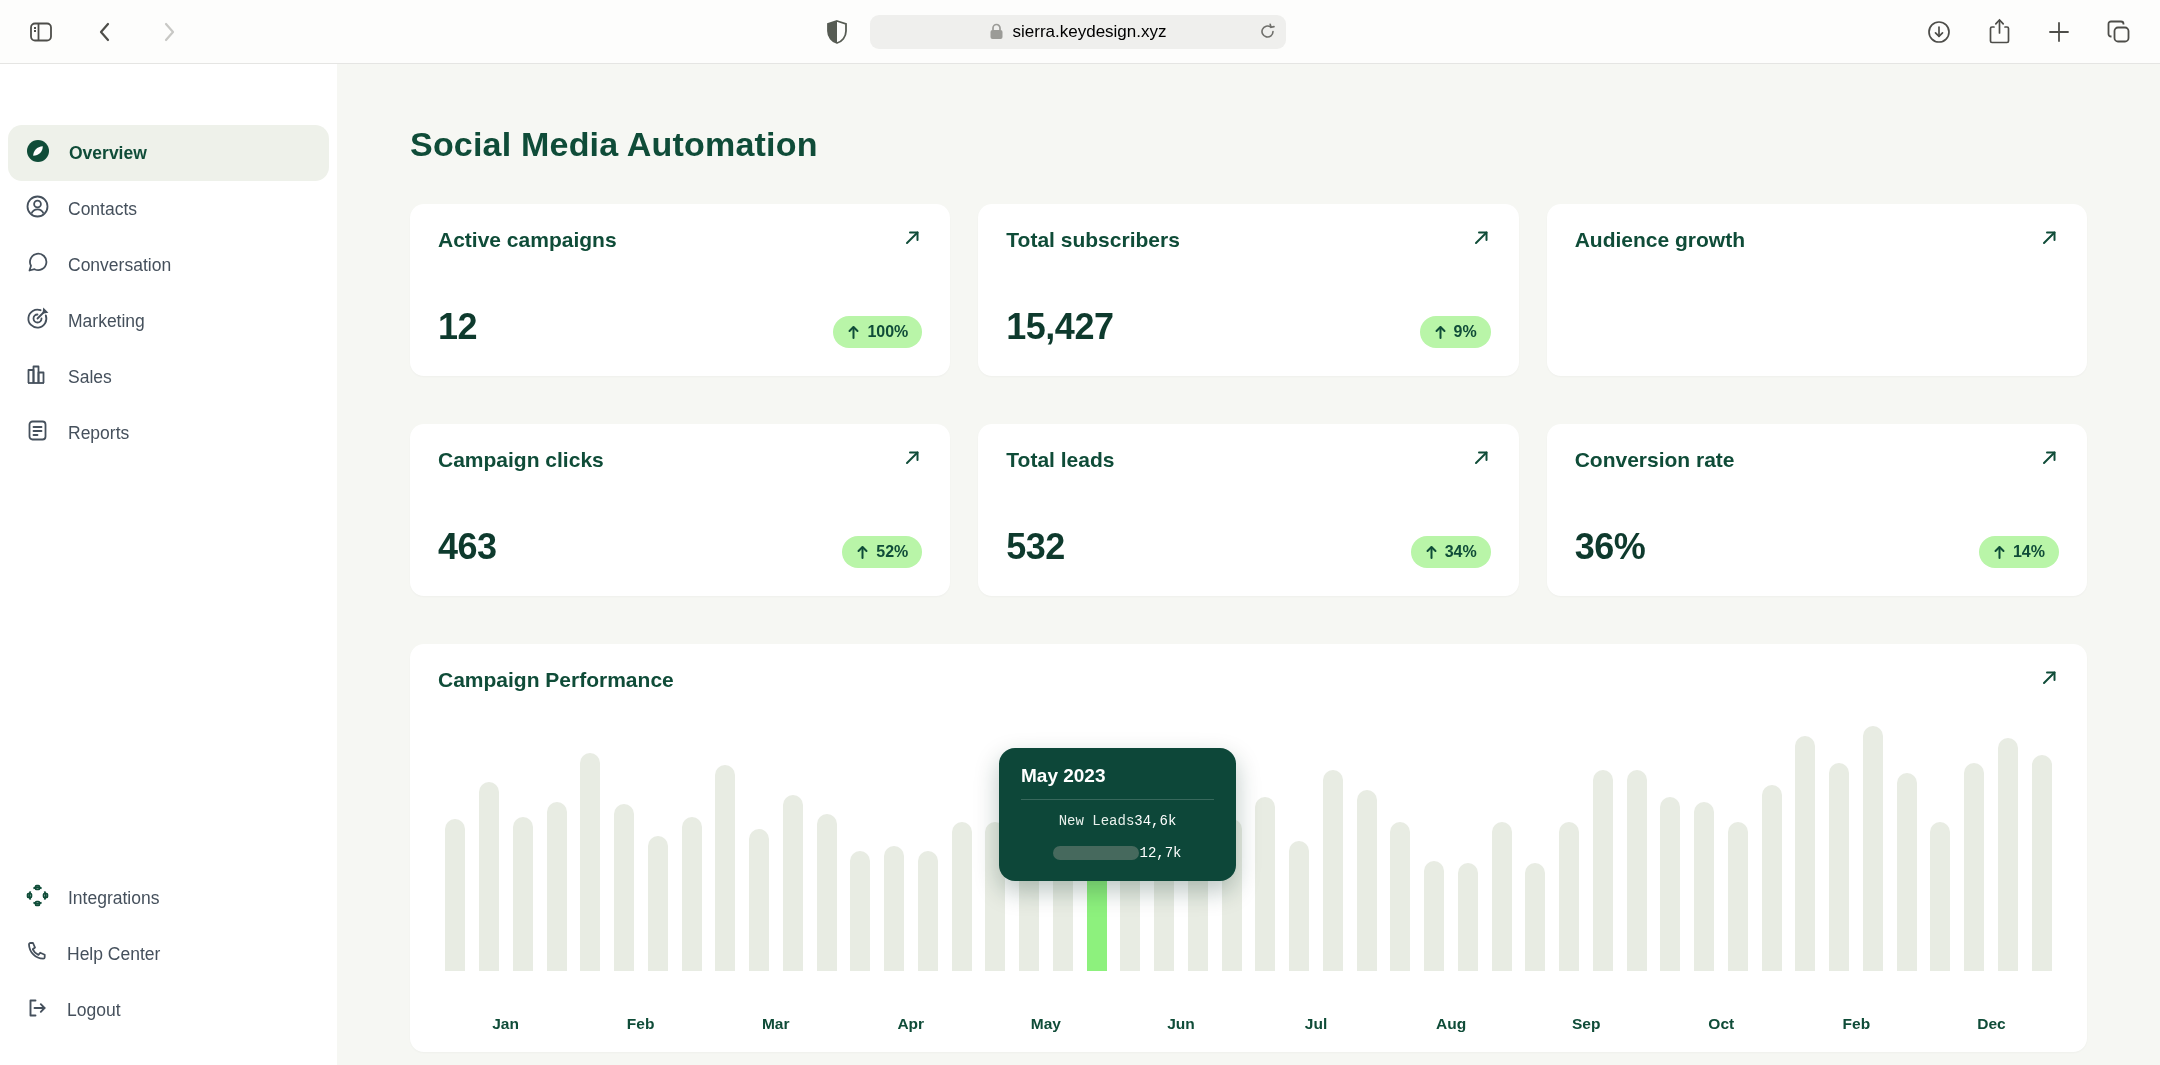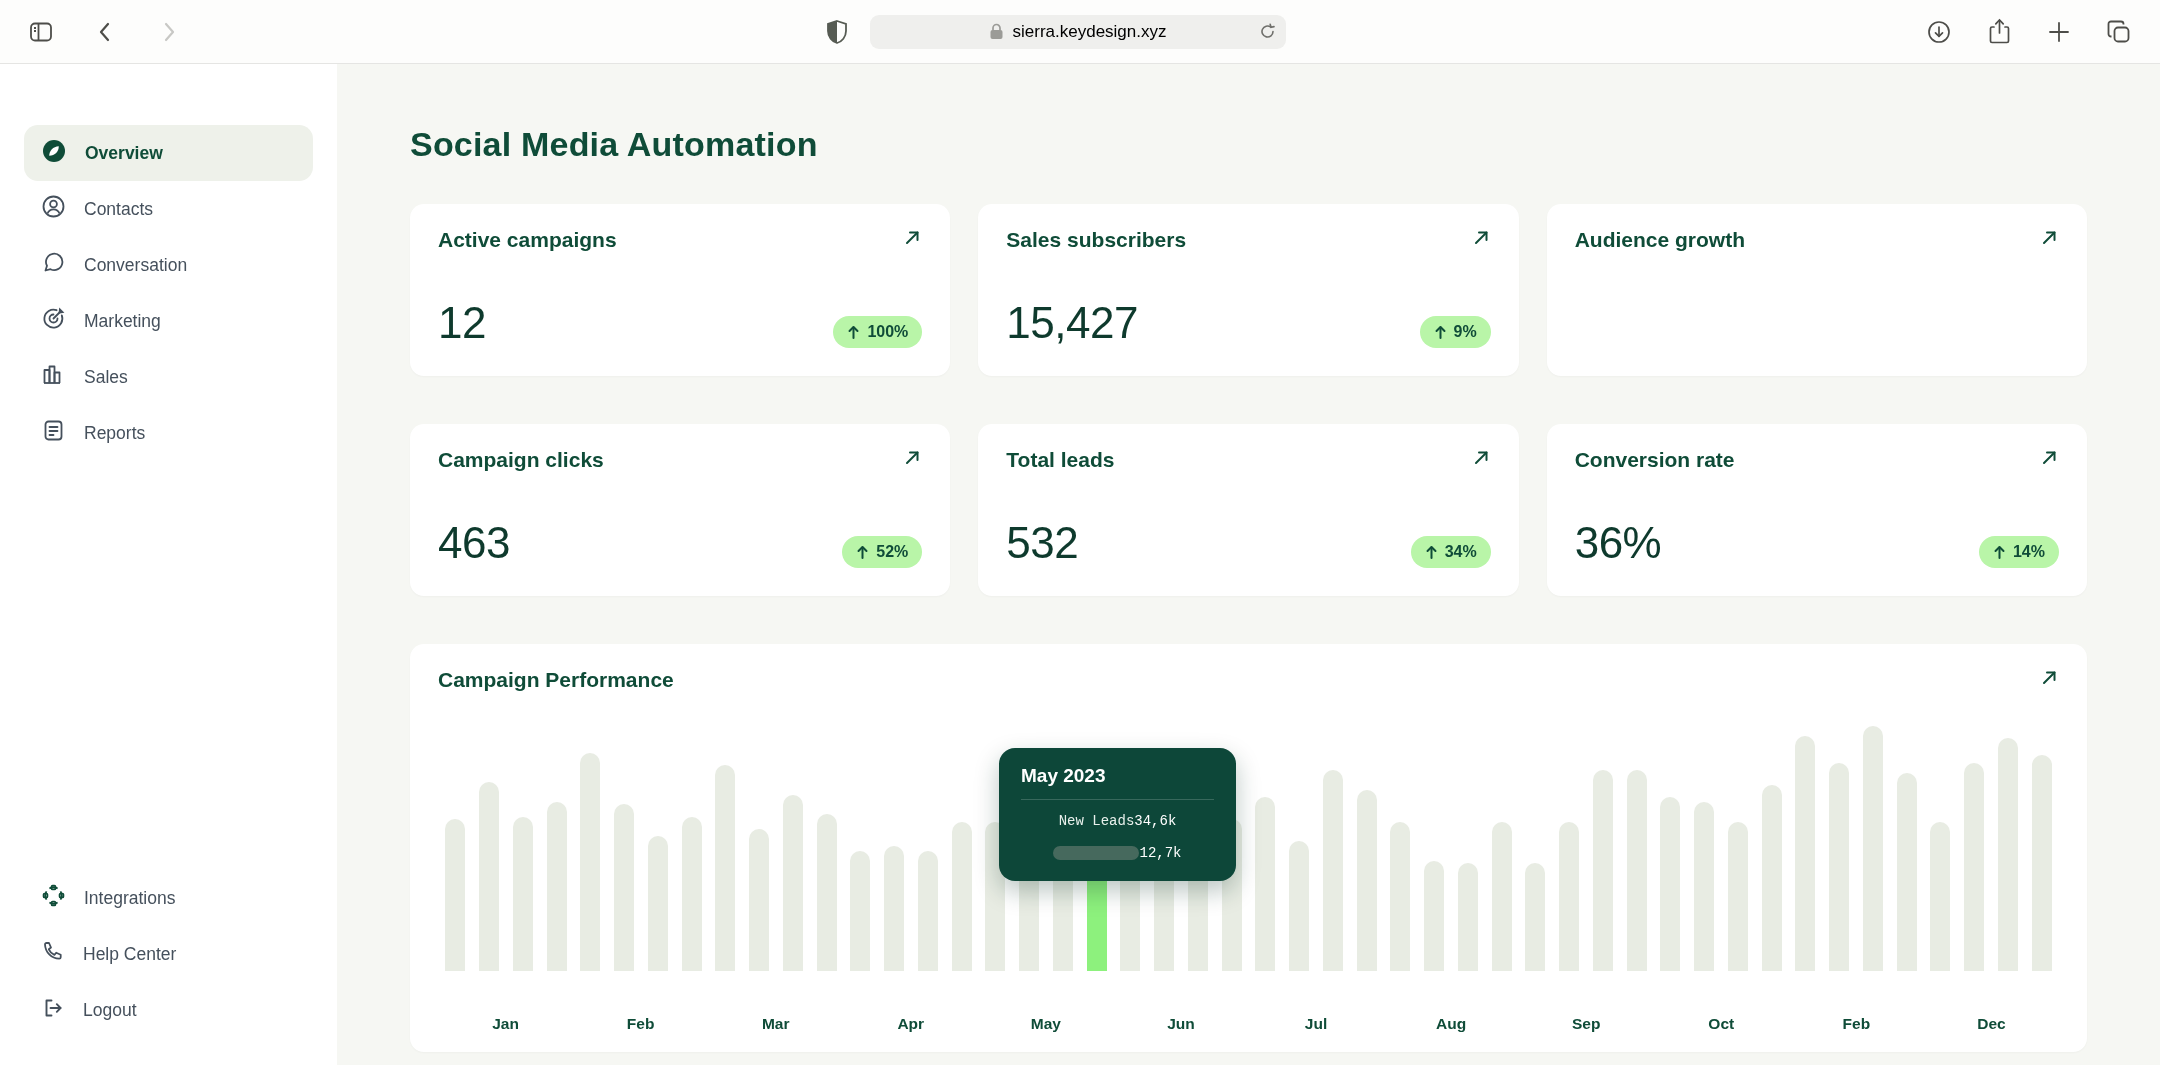--- a/index.html
+++ b/index.html
@@ -16,38 +16,38 @@
   .spacer { flex:1; }
   .url-wrap { display:flex; align-items:center; gap:18px; }
   .url-bar { width:416px; height:34px; background:#efefed; border-radius:9px;
     display:flex; align-items:center; justify-content:center; position:relative;
     font-size:17px; color:#000000; }
   .url-bar .lock { margin-right:8px; color:#9b9b97; display:flex; }
   .url-bar .reload { position:absolute; right:10px; color:#6f6f6b; display:flex; cursor:pointer; }
 
   
   .app { display:flex; height:1001px; }
-  .sidebar { width:337px; background:#ffffff; padding:61px 24px 27px; display:flex; flex-direction:column; }
+  .sidebar { width:337px; background:#ffffff; padding:61px 8px 27px; display:flex; flex-direction:column; }
   .side-item { display:flex; align-items:center; gap:18px; height:56px; padding:0 17px;
     border-radius:14px; font-size:17.5px; color:#45505c; cursor:pointer; }
   .side-item svg { flex:0 0 auto; }
   .side-item.active { background:#eef1ea; color:#0f4c38; font-weight:700; }
   .side-footer { margin-top:auto; }
 
   .content { flex:1; padding:61px 73px 12px; }
   .page-title { font-size:34px; font-weight:700; color:#0f4c38; letter-spacing:.2px; }
 
   .cards { display:grid; grid-template-columns:repeat(3, 1fr); gap:48px 28px; margin-top:40px; }
   .card { background:#fff; border-radius:14px; padding:24px 28px 28px; height:172px;
     display:flex; flex-direction:column; box-shadow:0 1px 2px rgba(20,40,30,.03); }
   .card-top { display:flex; justify-content:space-between; }
   .card-label { font-size:21px; font-weight:700; color:#0f4c38; }
   .arrow-btn { background:none; border:none; cursor:pointer; display:flex; color:#0f4c38; }
   .card-bottom { margin-top:auto; display:flex; align-items:flex-end; justify-content:space-between; }
-  .card-value { font-size:44px; font-weight:400; color:#0e3a2d; letter-spacing:-.5px; }
+  .card-value { font-size:36px; font-weight:700; color:#0e3a2d; letter-spacing:-.5px; }
   .badge { display:inline-flex; align-items:center; gap:7px; background:#b9f5a8; color:#0f4c38;
     border-radius:18px; padding:7px 14px; font-size:16px; font-weight:600; }
 
   
   .chart-card { grid-column:1 / -1; height:408px; }
   .plot { position:relative; margin-top:12px; }
   .months { display:grid; grid-template-columns:repeat(12, 1fr); }
   .month { display:flex; flex-direction:column; }
   .bars { display:flex; justify-content:center; align-items:flex-end; gap:14px; height:245px; margin-top:22px; }
   .bar { width:20px; background:#e8ece3; border-radius:10px 10px 0 0; }
@@ -262,21 +262,21 @@
                 <line x1="6.5" y1="13" x2="6.5" y2="2.5"></line>
                 <polyline points="2.5,6 6.5,2 10.5,6" fill="none"></polyline>
               </svg>
               <span>100%</span>
             </span>
         </div>
       </section>
 
       <section class="card">
         <div class="card-top">
-          <span class="card-label">Sales subscribers</span>
+          <span class="card-label">Total subscribers</span>
           <button class="arrow-btn">
               <svg width="19" height="19" viewBox="0 0 19 19" fill="none" stroke="currentColor" stroke-width="2" stroke-linecap="round" stroke-linejoin="round">
                 <line x1="4" y1="15" x2="14.5" y2="4.5"></line>
                 <polyline points="7,4.5 14.5,4.5 14.5,12" fill="none"></polyline>
               </svg>
             </button>
         </div>
         <div class="card-bottom">
           <span class="card-value">15,427</span>
           <span class="badge">

